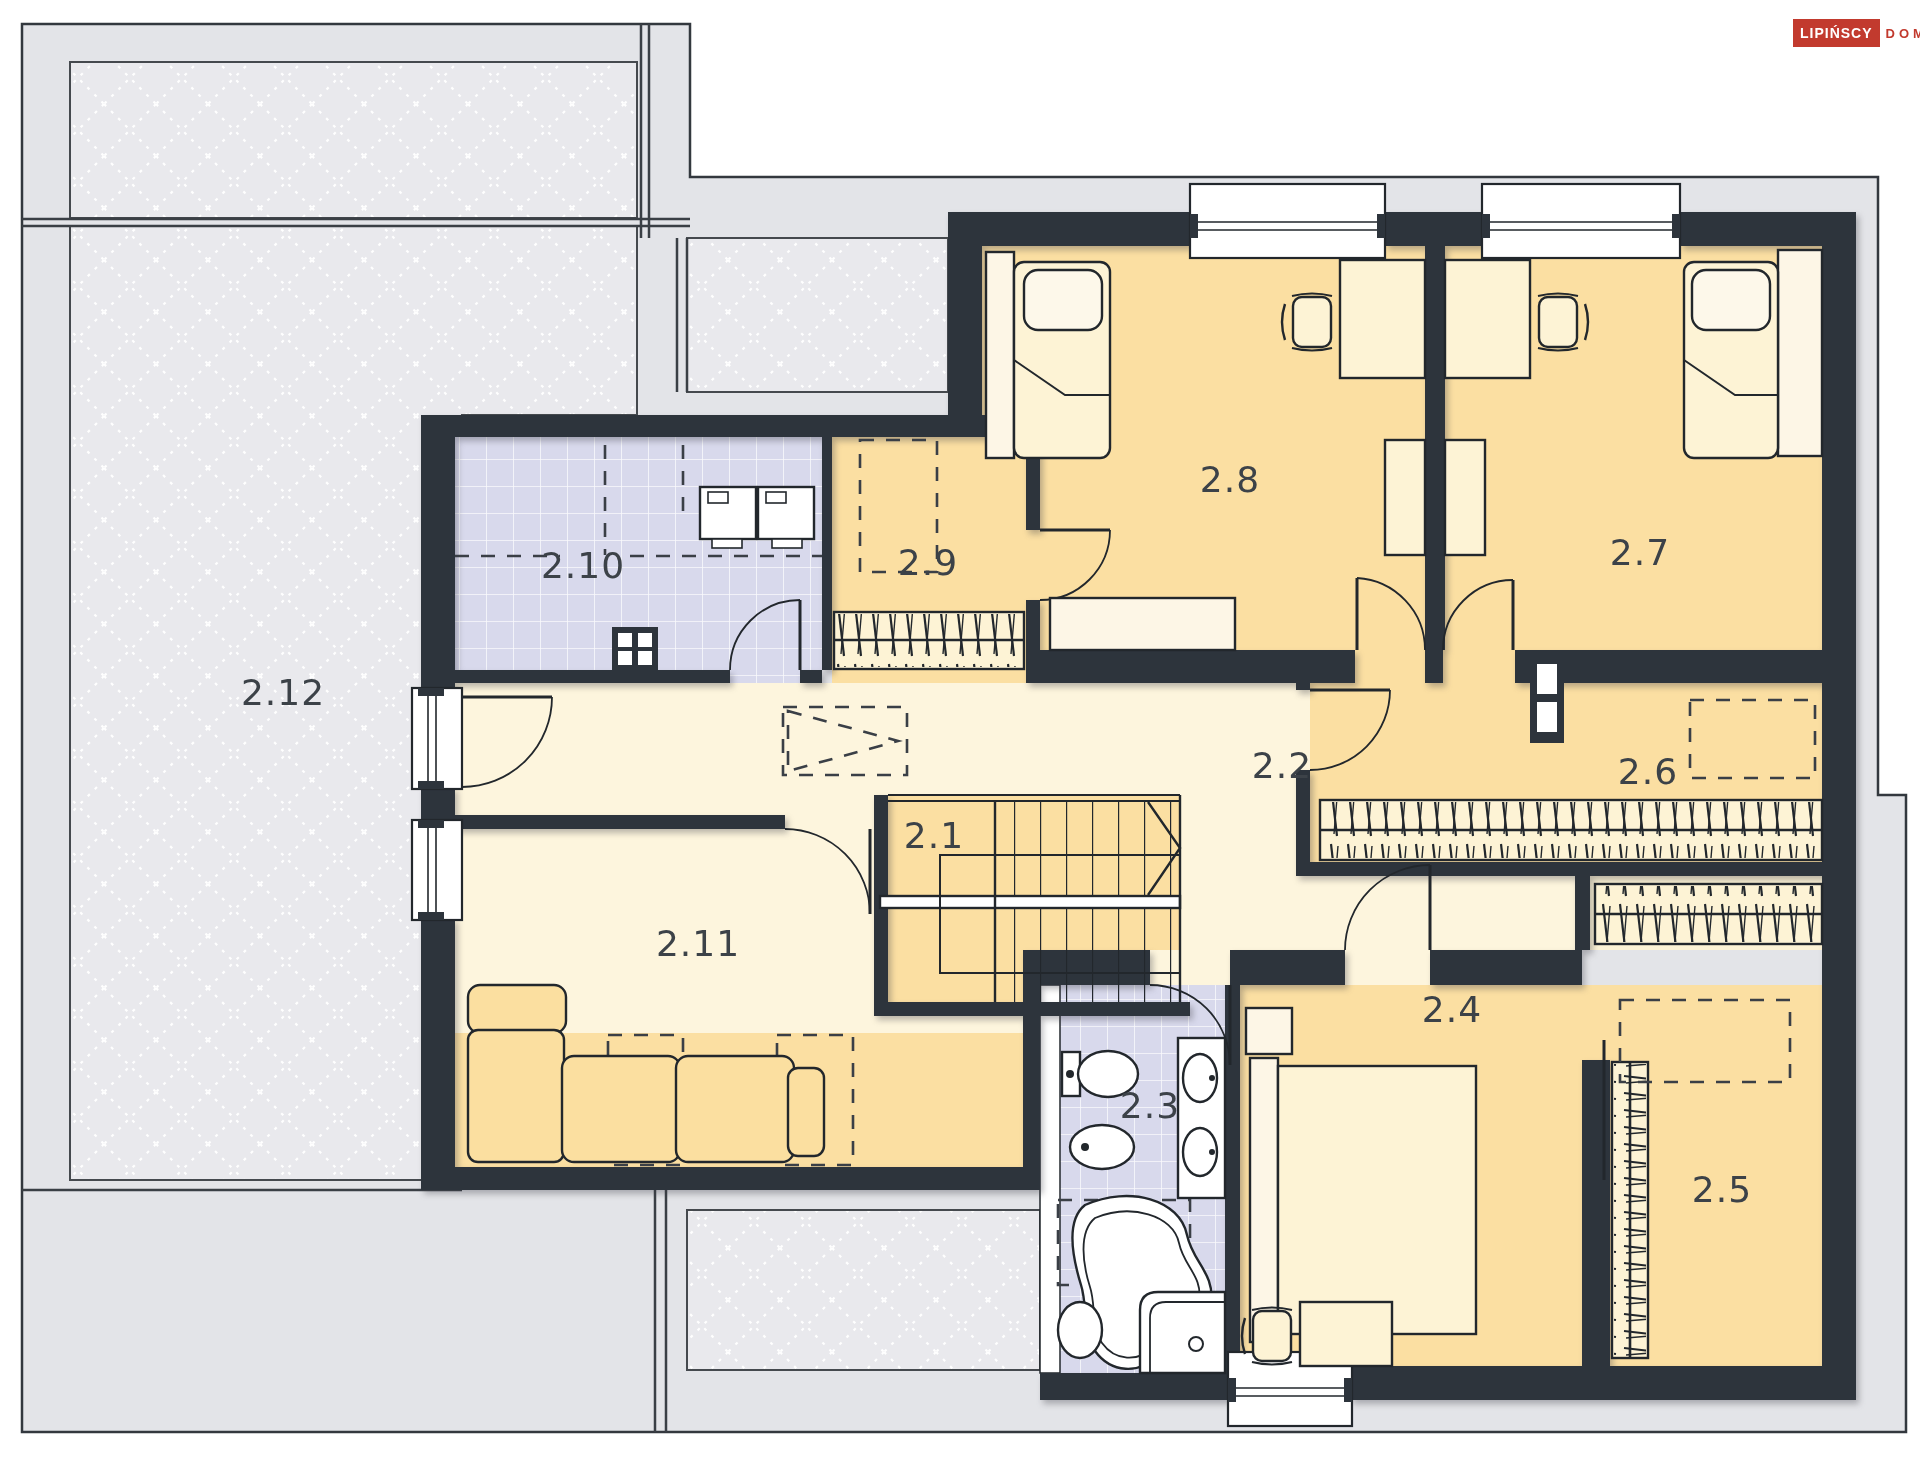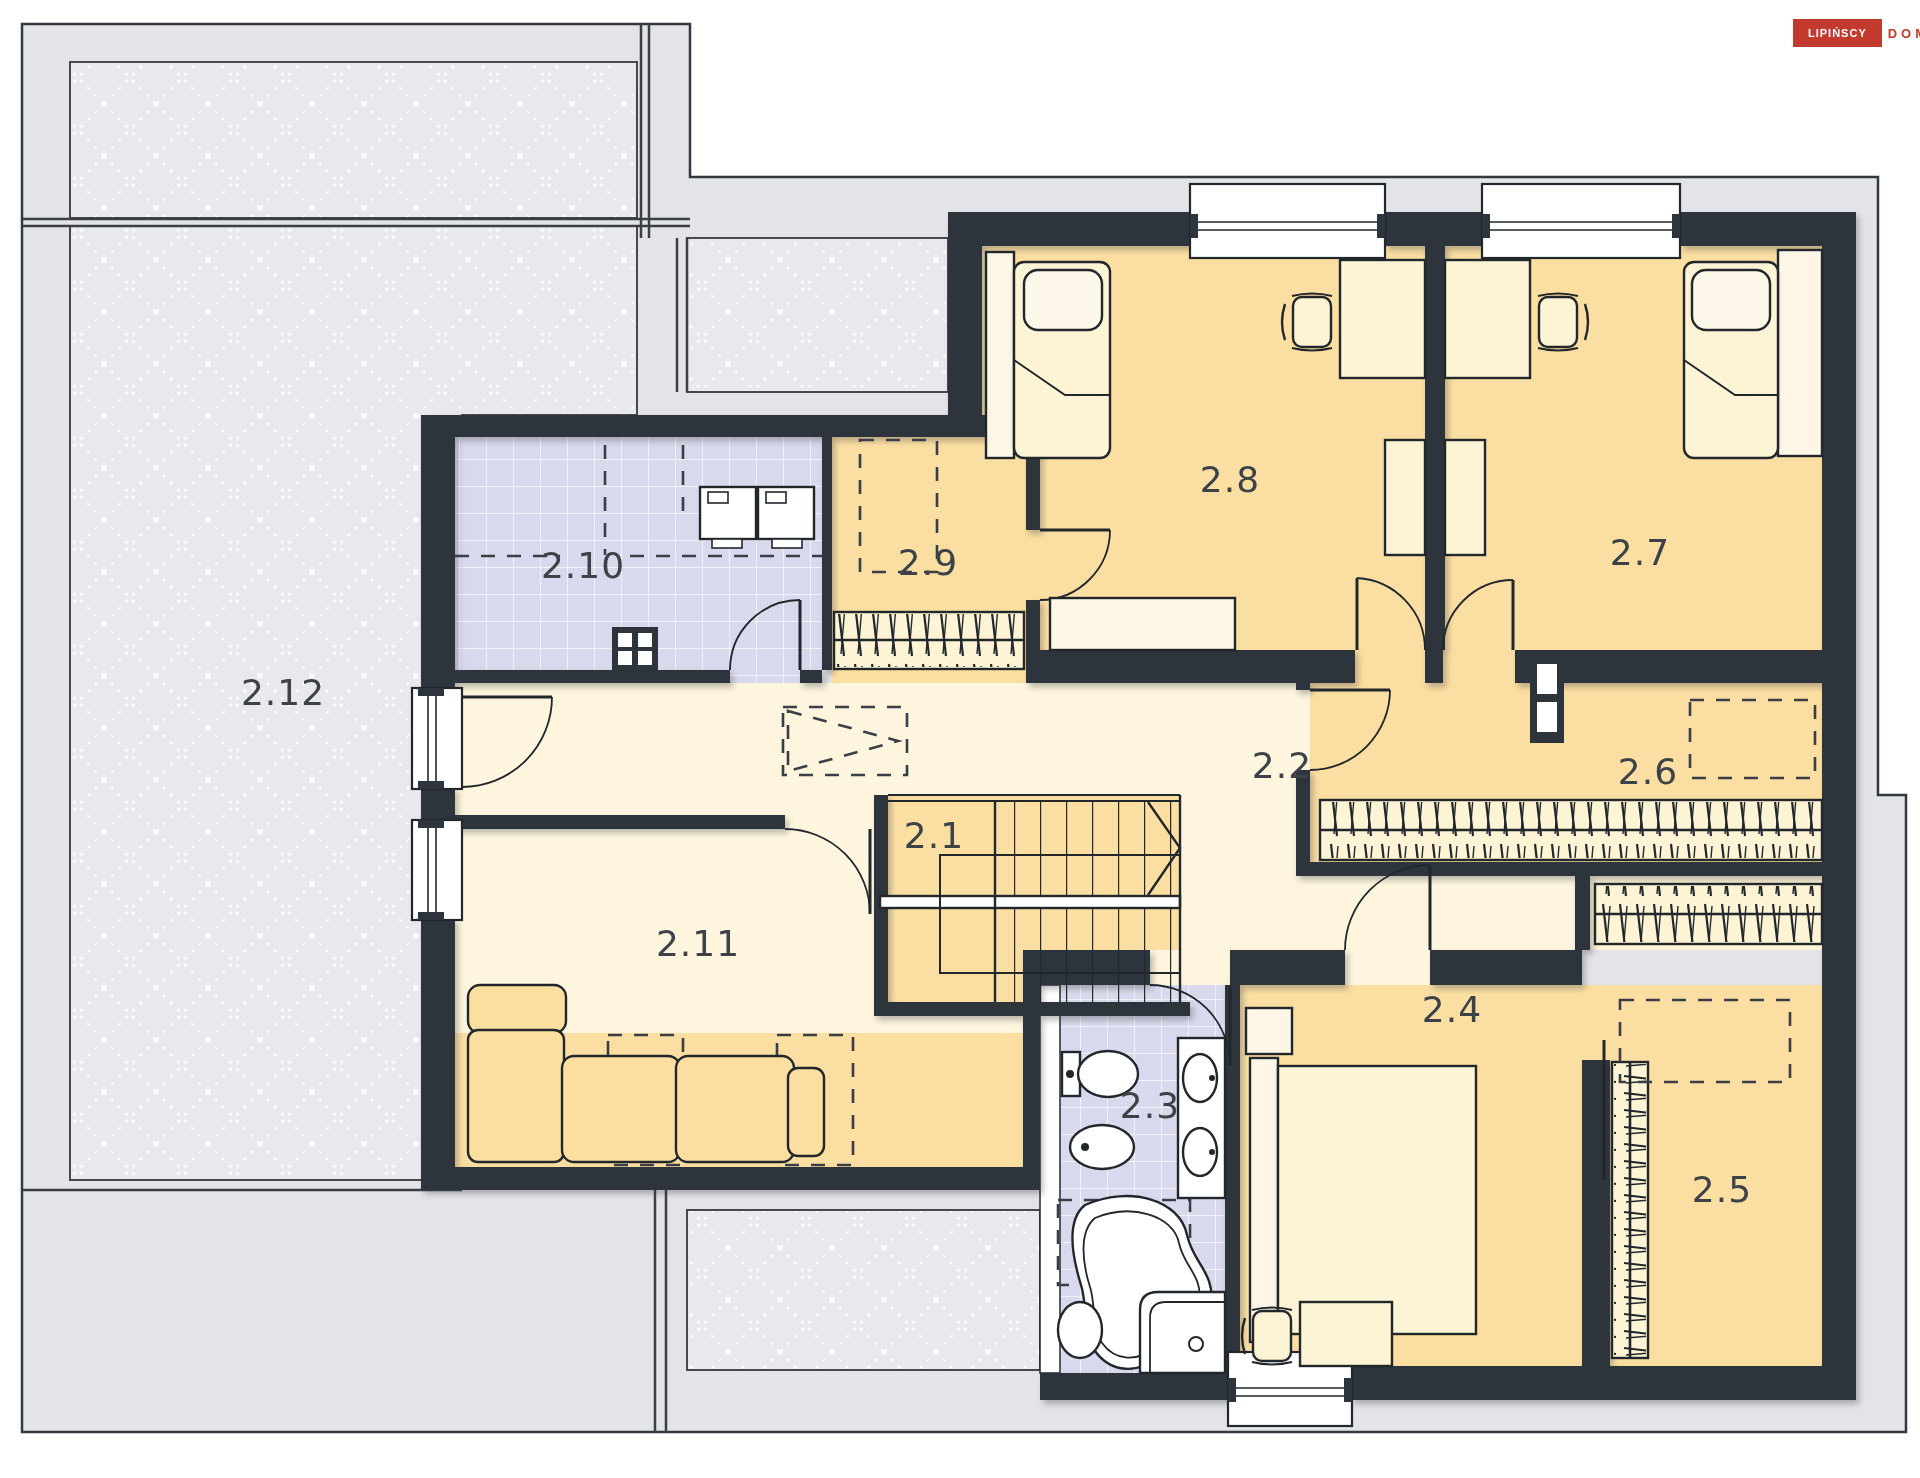--- a/index.html
+++ b/index.html
@@ -1,22 +1,22 @@
 <!DOCTYPE html>
 <html><head>
 <meta charset="utf-8">
 <style>
   html,body{margin:0;padding:0;background:#ffffff;}
   #stage{position:relative;width:1920px;height:1478px;background:#ffffff;overflow:hidden;
          font-family:"DejaVu Sans", sans-serif;}
   svg{position:absolute;left:0;top:0;}
   .room-label{font-family:"DejaVu Sans", sans-serif;font-size:36px;fill:#3c4248;letter-spacing:1px;}
   #logo{position:absolute;top:19px;left:1793px;display:flex;align-items:stretch;height:28px;}
-  #logo .box{background:#c23a2e;color:#ffffff;font-weight:bold;font-size:11px;
-             display:flex;align-items:center;padding:0 15px;letter-spacing:1px;
+  #logo .box{background:#c23a2e;color:#ffffff;font-weight:bold;font-size:14px;
+             display:flex;align-items:center;padding:0 7px;letter-spacing:1px;
              font-family:"Liberation Sans", sans-serif;}
   #logo .domy{color:#c23a2e;font-weight:bold;font-size:13px;display:flex;align-items:center;
               padding-left:6px;letter-spacing:4px;font-family:"Liberation Sans", sans-serif;}
 </style>
 </head>
 <body>
 
 <div id="stage">
 <svg width="1920" height="1478" viewBox="0 0 1920 1478">
   <defs>

